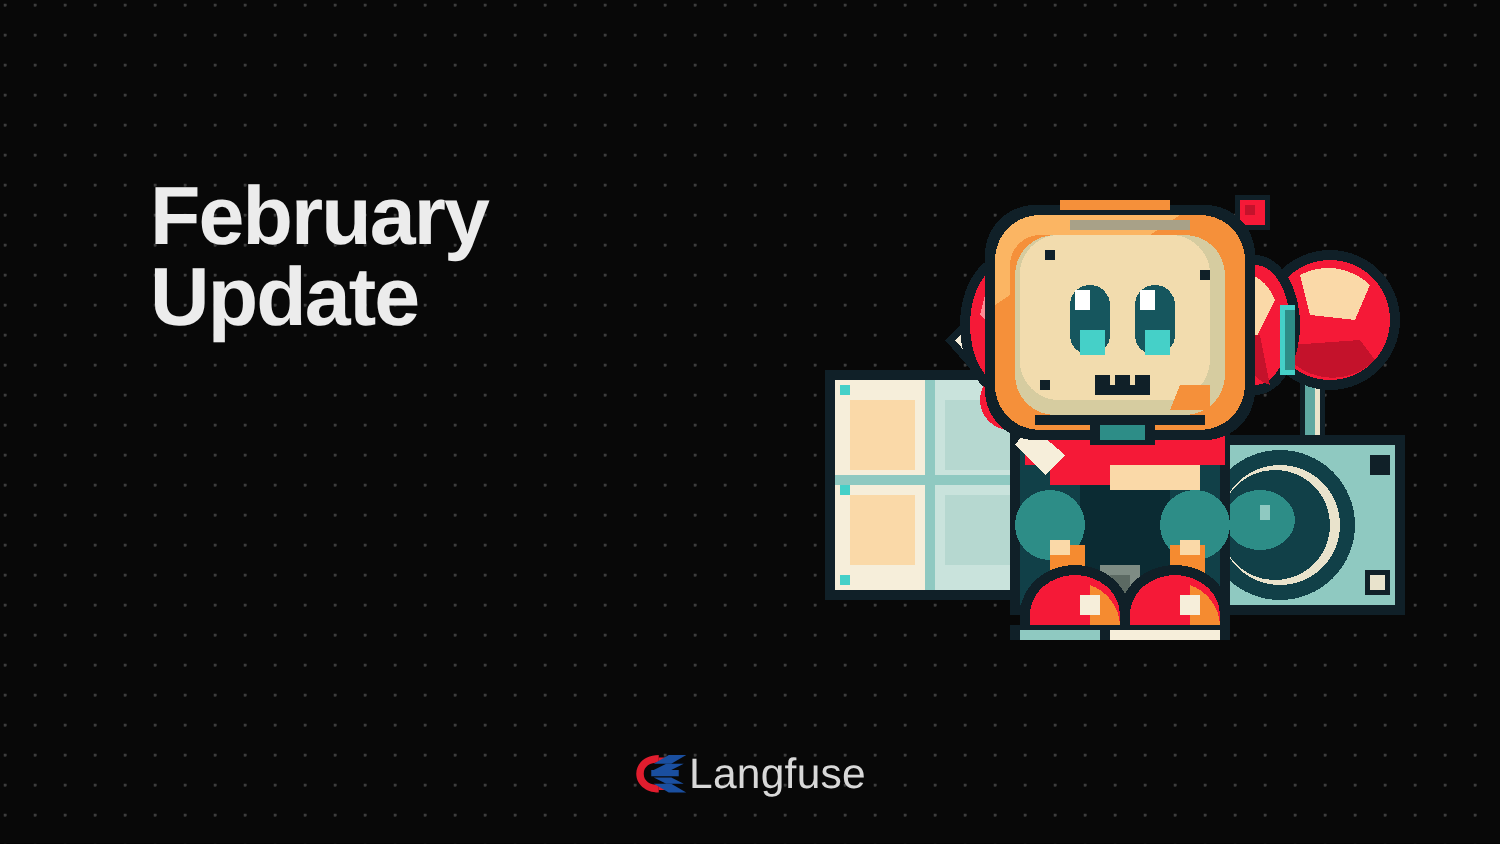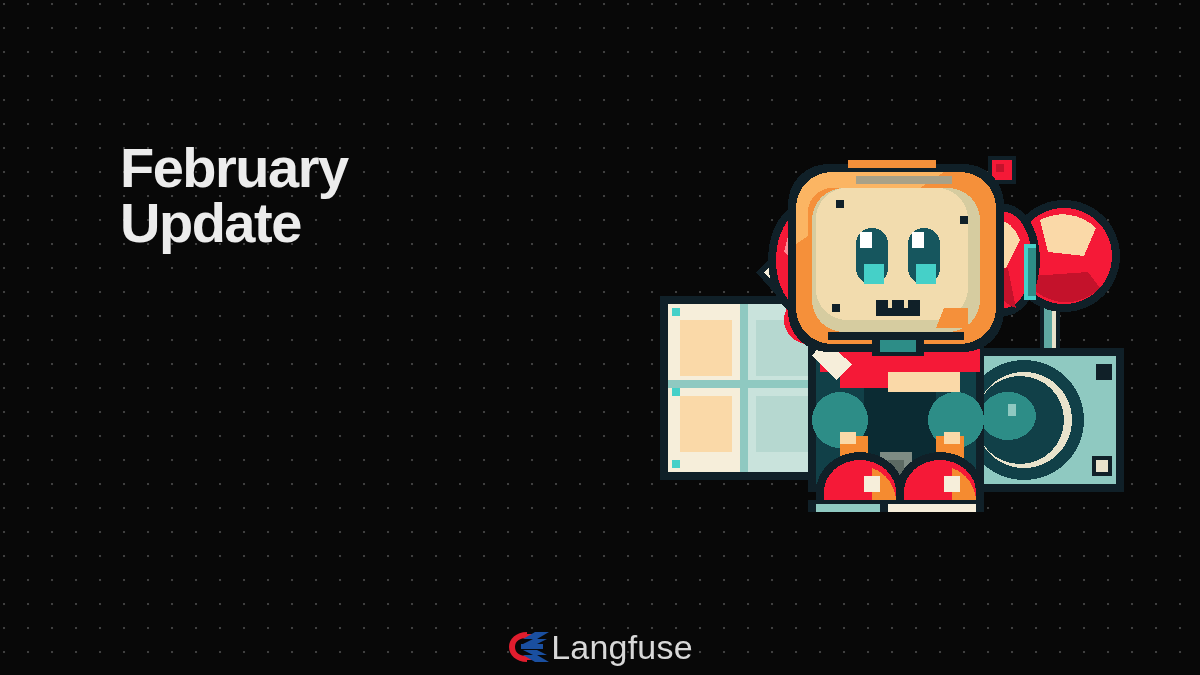--- a/index.html
+++ b/index.html
@@ -31,21 +31,21 @@
   .text-block {
     position: absolute;
     left: 78px;
     top: 140px;
     width: 560px;
   }
   .headline {
     margin: 0;
     color: #ECECEC;
     font-weight: 700;
-    font-size: 56px;
+    font-size: 66px;
     line-height: 0.99;
     letter-spacing: -1.5px;
     white-space: pre-line;
     padding-left: 42px;
   }
   .subheadline {
     margin: 0;
     padding-left: 0px;
     padding-top: 44px;
     color: #CFCFCF;
@@ -58,21 +58,20 @@
 
   
   .brand {
     position: absolute;
     left: 0;
     right: 0;
     top: 602px;
     display: flex;
     align-items: center;
     justify-content: center;
-    margin-top: 28px;
   }
   .brand-mark { width: 44px; height: 34px; display: block; }
   .brand-name {
     color: #D8D8D8;
     font-size: 34px;
     font-weight: 400;
     letter-spacing: 0.2px;
     line-height: 1;
   }
 

